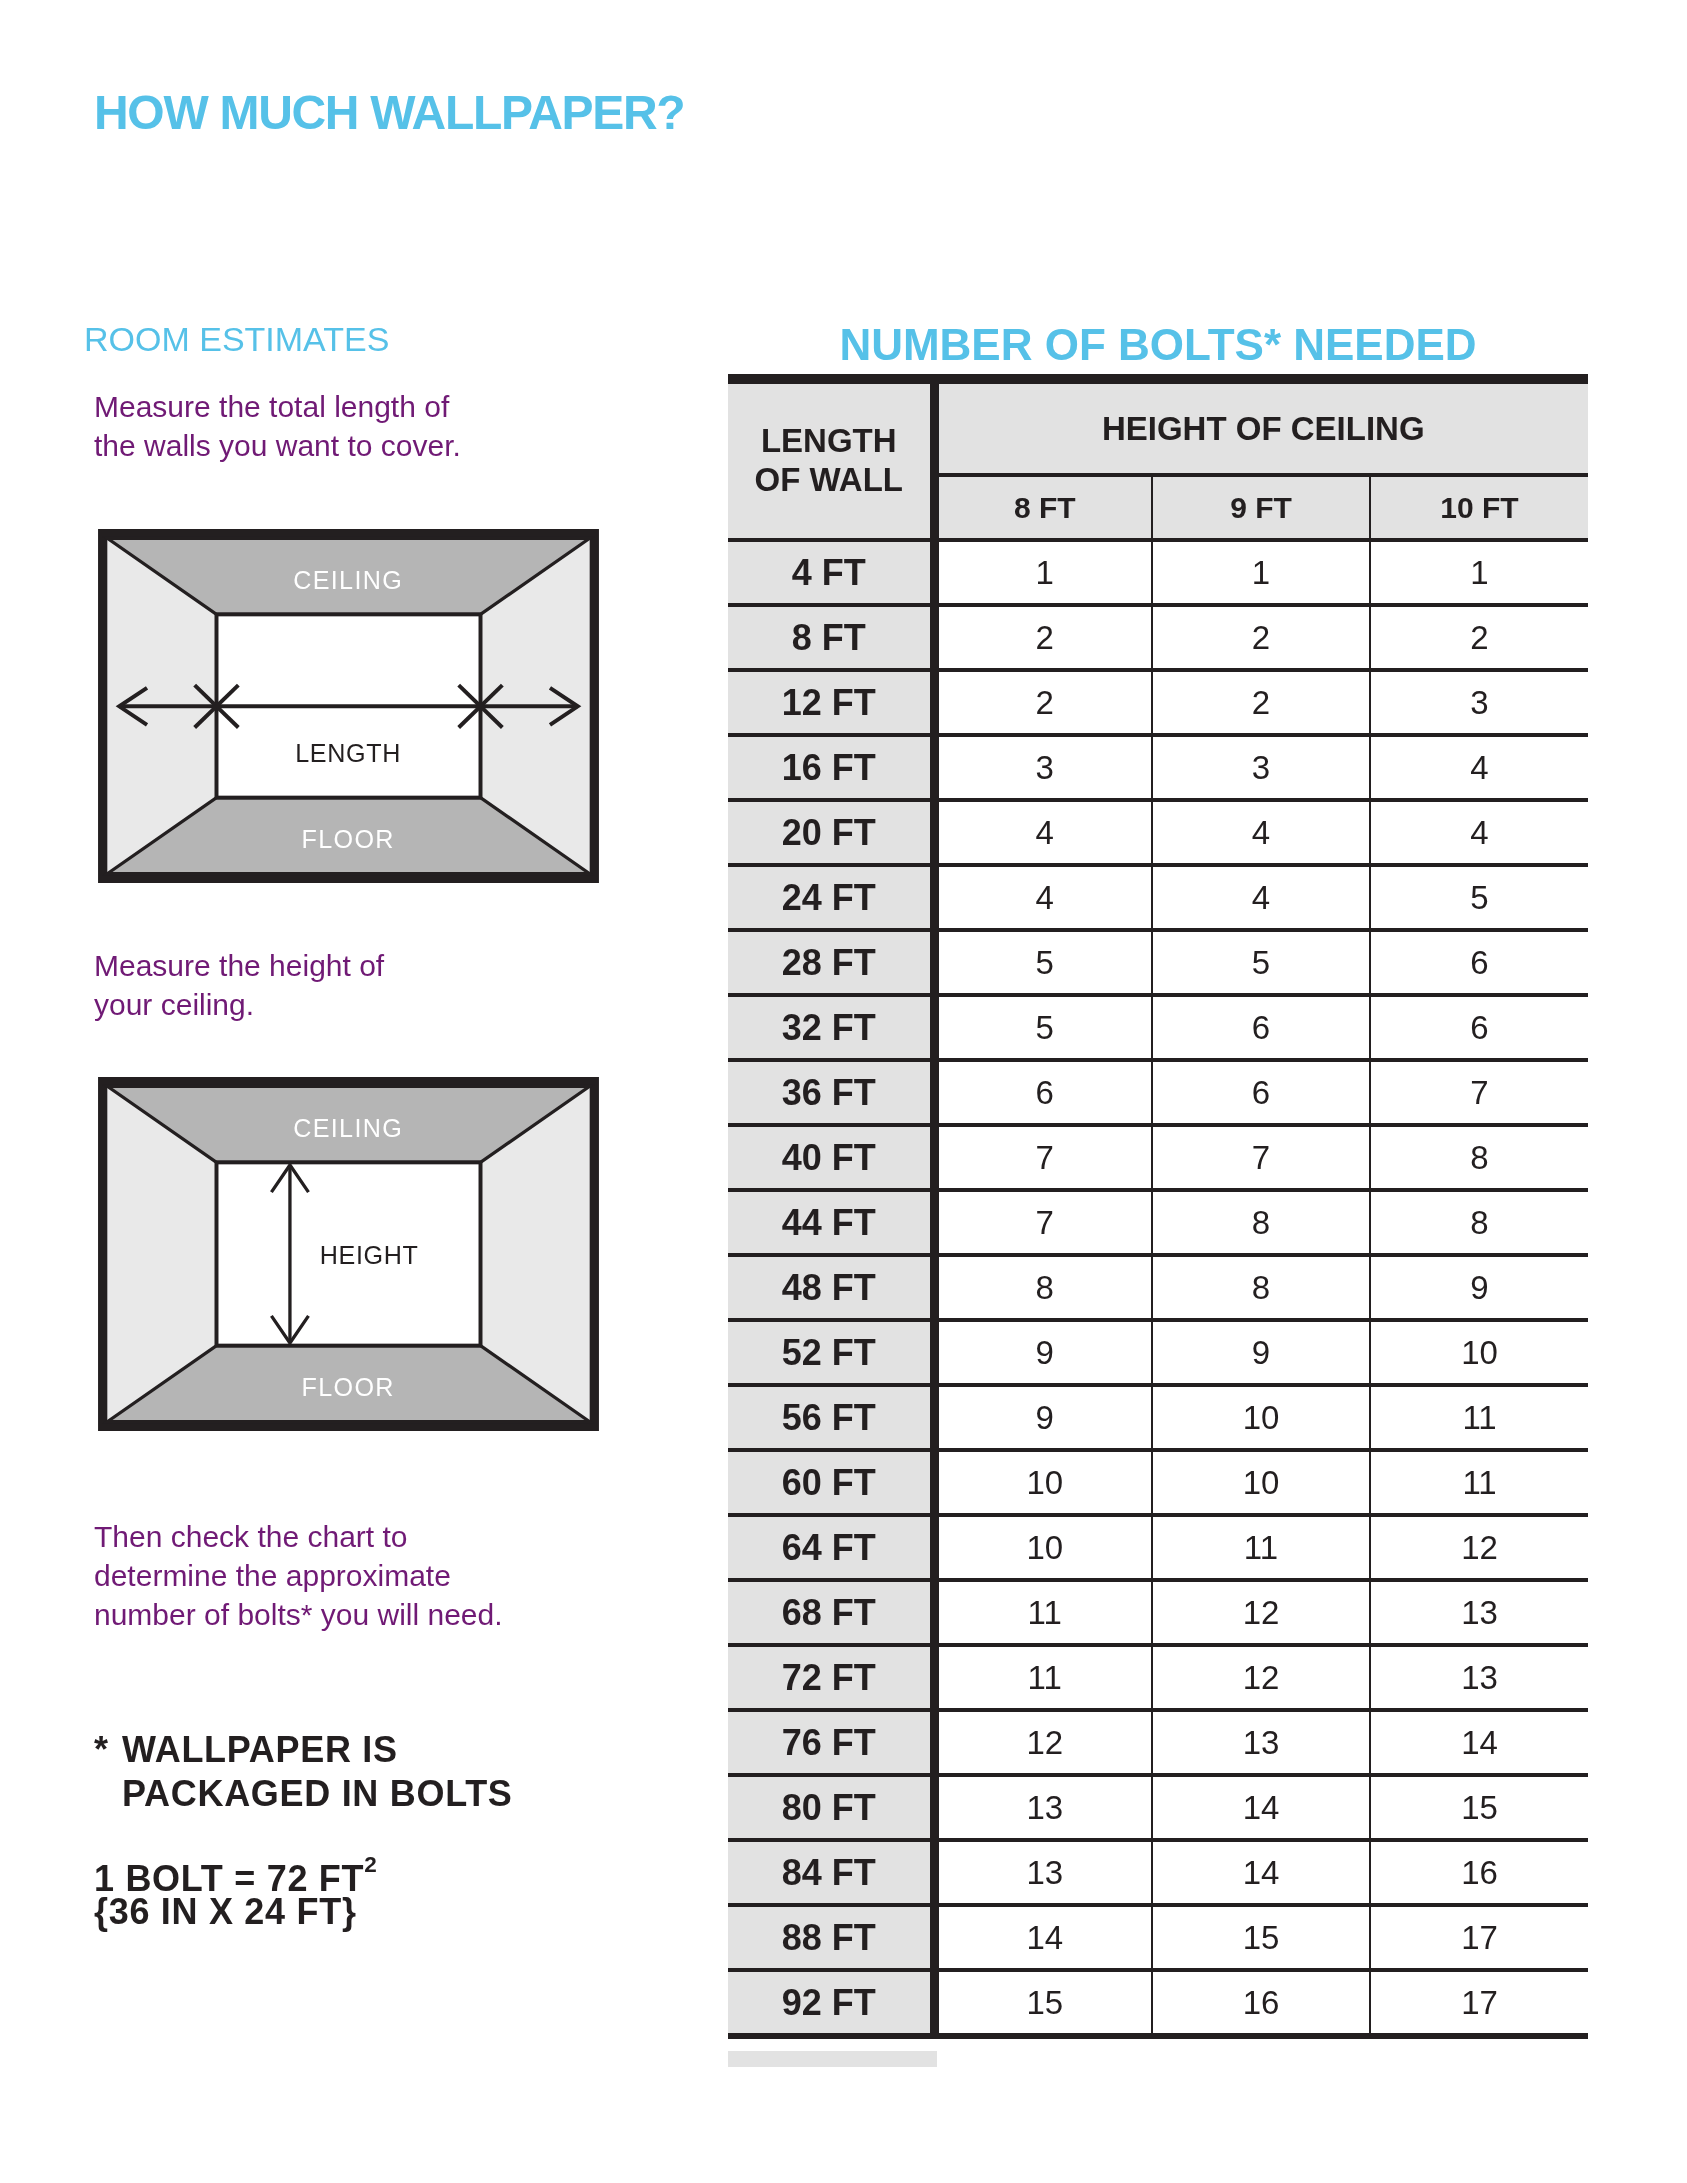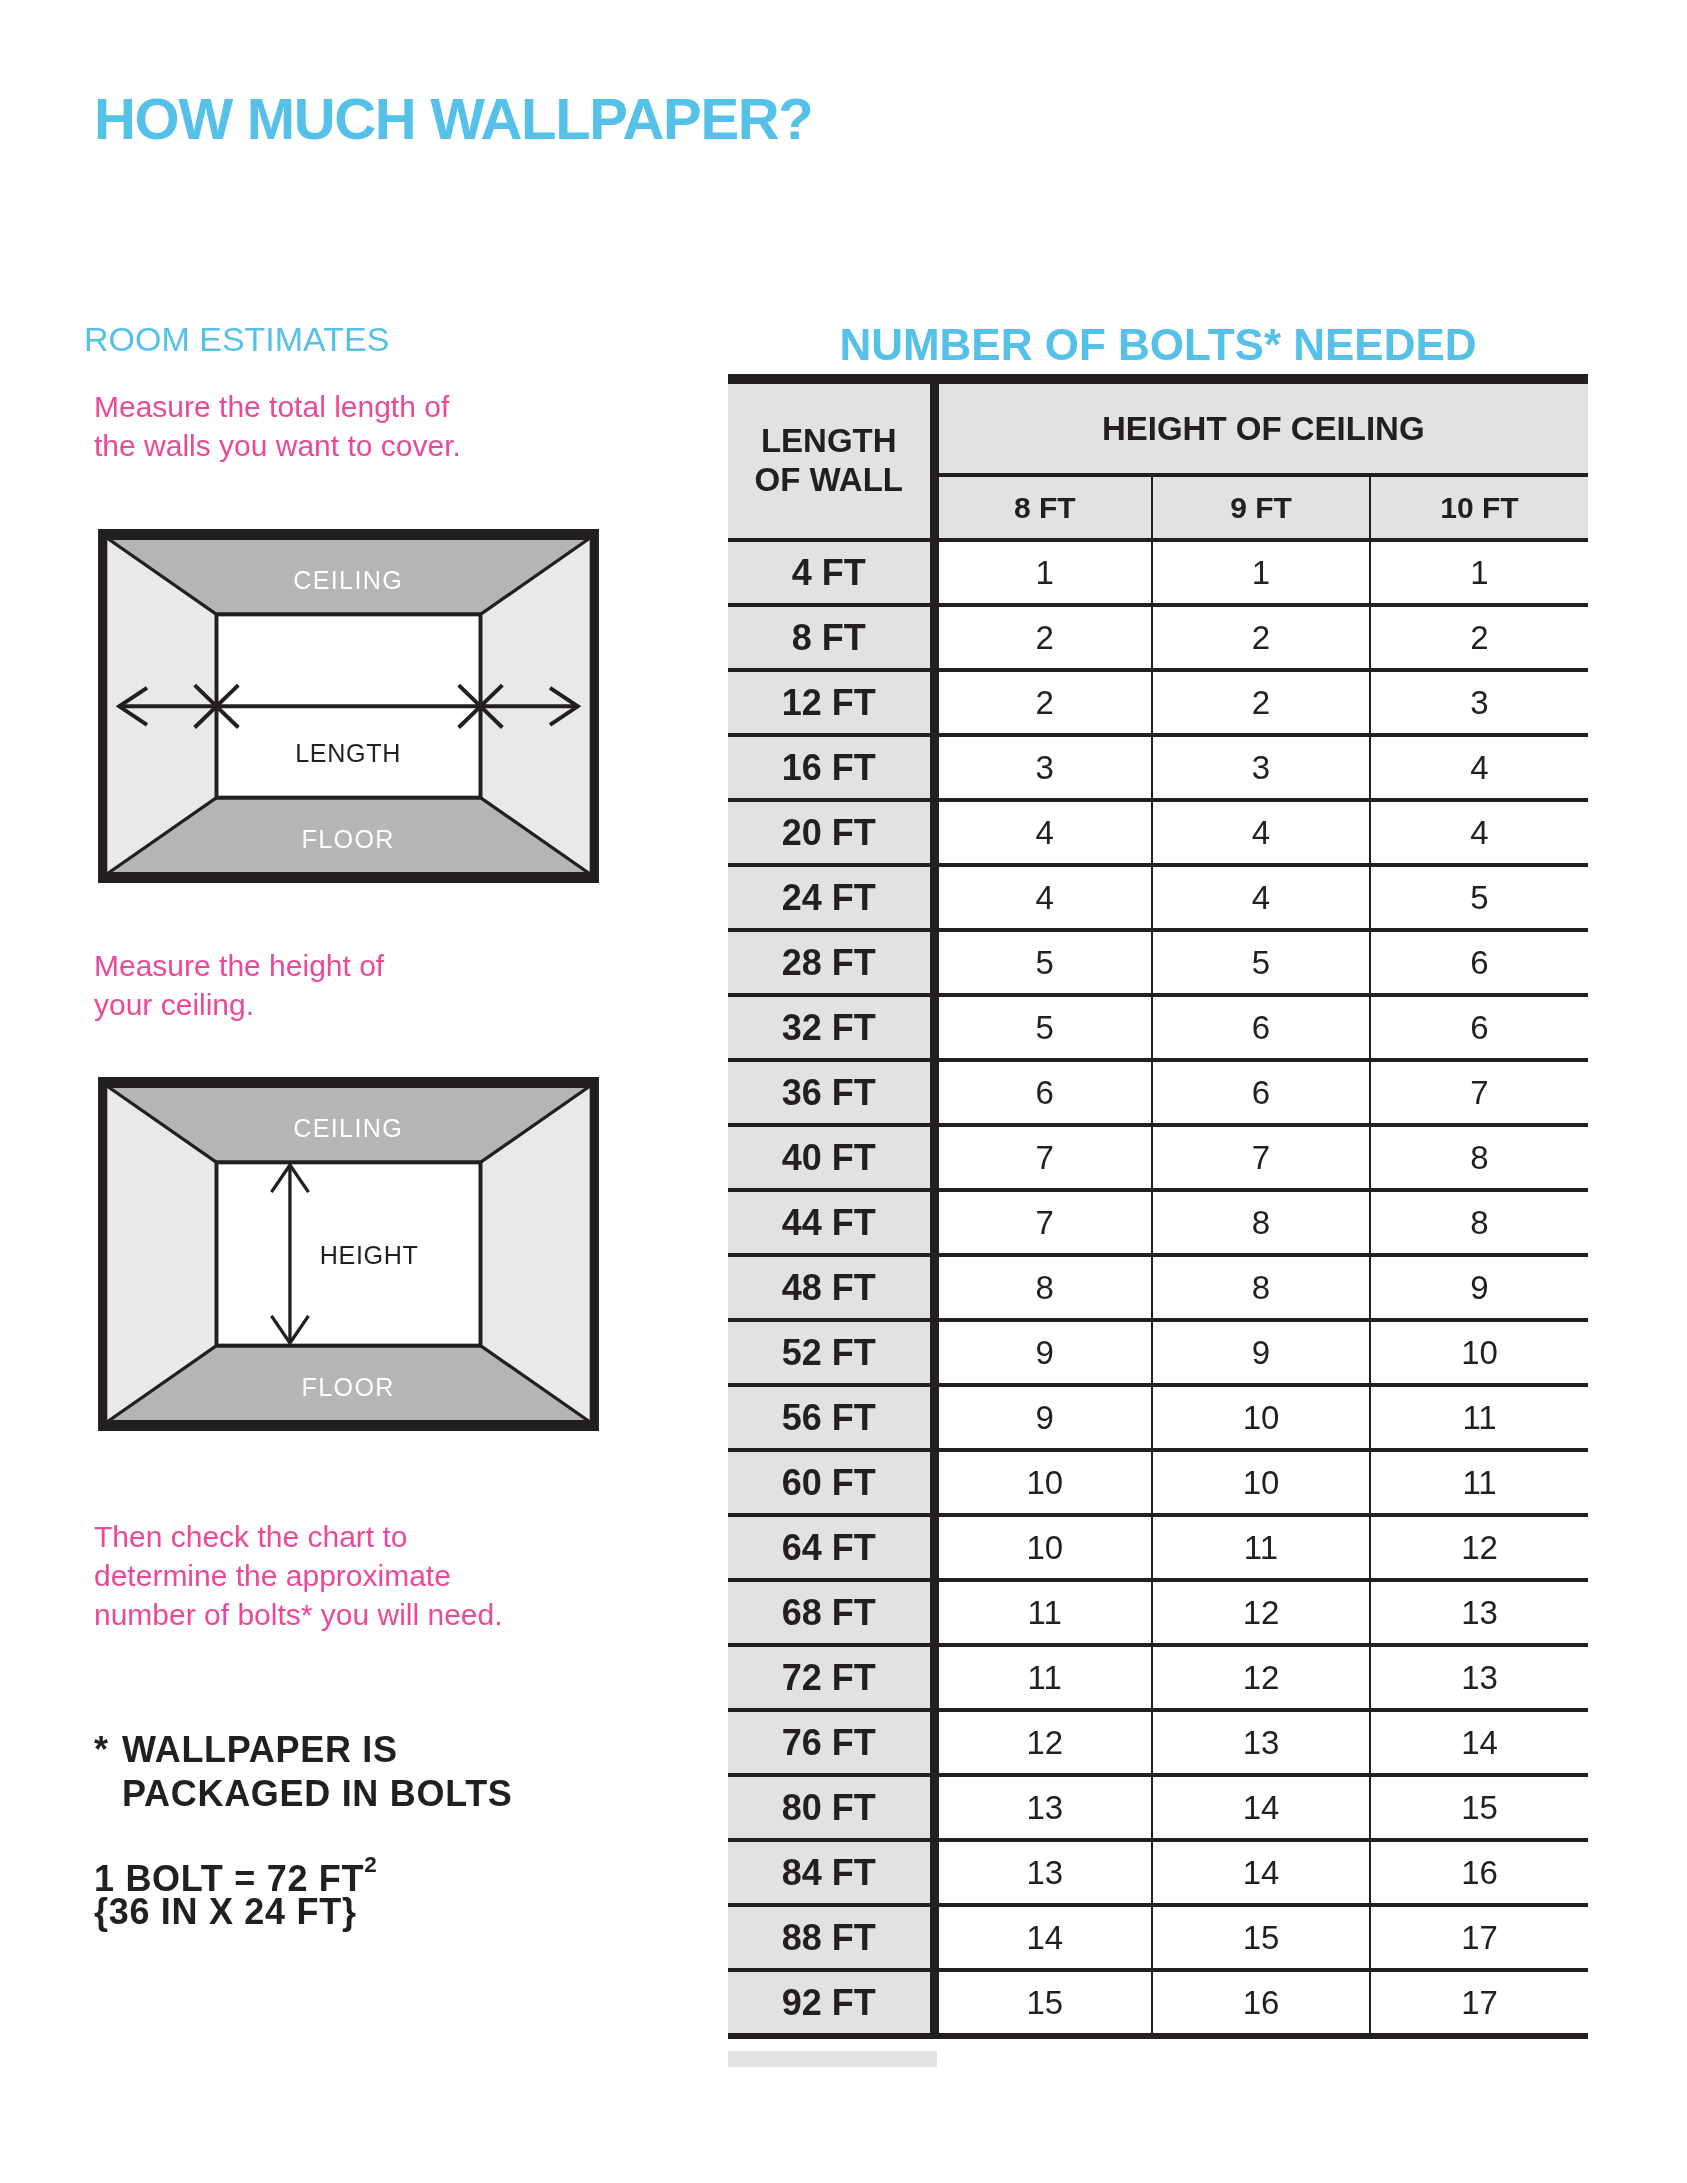--- a/index.html
+++ b/index.html
@@ -2,33 +2,33 @@
 <html style="font-size:10.6px"><head>
 <meta charset="utf-8">
 <style>
   html,body { margin:0; padding:0; background:#ffffff; }
   .page {
     position:relative; width:1687px; height:2183px; background:#ffffff;
     font-family:"Liberation Sans","DejaVu Sans",sans-serif; color:#231F20; overflow:hidden;
   }
   .page-title {
     position:absolute; left:94px; top:85px;
-    font-size:58px; font-weight:bold; letter-spacing:-1.3px; color:#56C1E8; white-space:nowrap;
+    font-size:48px; font-weight:bold; letter-spacing:-1.3px; color:#56C1E8; white-space:nowrap;
   }
   .section-heading {
     position:absolute; left:84px; top:320px;
     font-size:34px; font-weight:normal; color:#56C1E8; white-space:nowrap;
   }
   .table-title {
     position:absolute; left:728px; top:320px; width:860px; text-align:center;
     font-size:44px; font-weight:bold; color:#56C1E8; white-space:nowrap;
   }
   .para {
     position:absolute; left:94px; font-size:30px; line-height:39px;
-    white-space:pre-line; color:#ec4899;
+    white-space:pre-line; color:#701a75;
   }
   .para-length { top:387px; }
   .para-height { top:946px; }
   .para-chart  { top:1497px;margin-top:20px; }
   .footnote {
     position:absolute; left:94px; top:1728px; display:flex;
     font-size:36px; font-weight:bold; letter-spacing:0.7px; line-height:44px;
   }
   .footnote .star { width:28px; }
   .footnote .fn-text { white-space:pre-line; }

